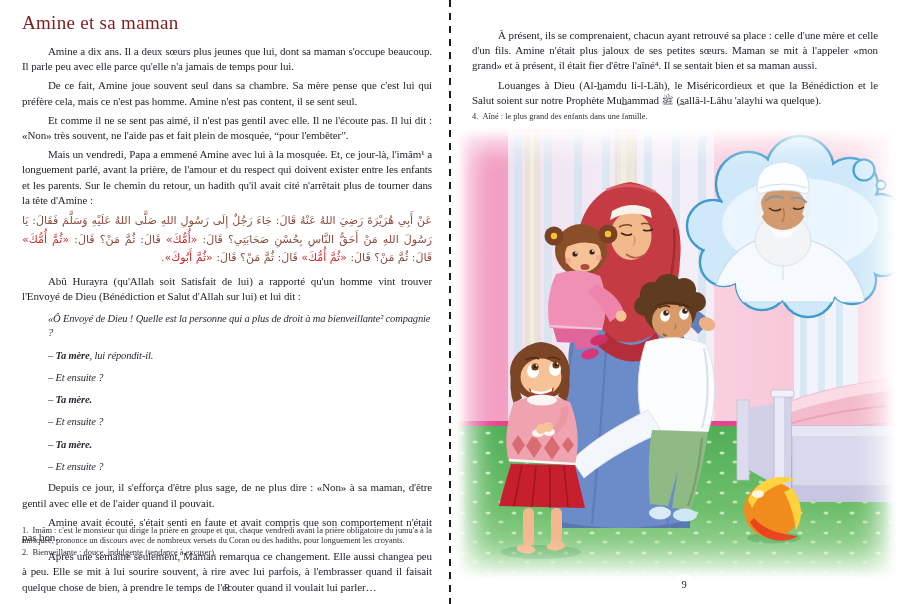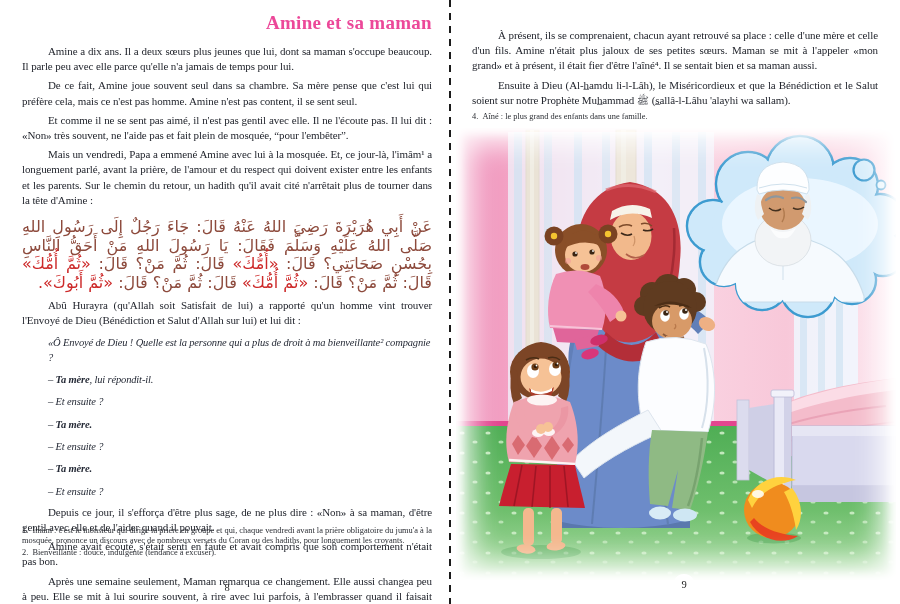--- a/index.html
+++ b/index.html
@@ -2,24 +2,24 @@
 <html><head>
 <meta charset="utf-8">
 <style>
   html,body{margin:0;padding:0;}
   body{width:900px;height:604px;background:#ffffff;position:relative;overflow:hidden;
        font-family:"Liberation Serif",serif;color:#23262e;}
   .divider{position:absolute;left:449px;top:0;height:604px;width:2px;
            background:repeating-linear-gradient(to bottom,#1b1b1b 0 7px,transparent 7px 13px);}
   
   .page-left{position:absolute;left:22px;top:10px;width:410px;}
-  .title{margin:2px 0 10px;text-align:right;color:#ec4899;font-size:19px;font-weight:bold;letter-spacing:.3px;}
+  .title{margin:2px 0 10px;text-align:left;color:#7f1d1d;font-size:19px;font-weight:normal;letter-spacing:.3px;}
   .para{margin:0 0 4px;font-size:11px;line-height:15.2px;text-align:justify;text-indent:26px;letter-spacing:-0.1px;}
-  .arabic{direction:rtl;unicode-bidi:embed;font-family:"DejaVu Sans",sans-serif;font-size:16px;
-          line-height:18.5px;text-align:justify;color:#8d4a3c;margin:10px 0 6px;}
+  .arabic{direction:rtl;unicode-bidi:embed;font-family:"DejaVu Sans",sans-serif;font-size:11px;
+          line-height:18.5px;text-align:justify;color:#8d4a3c;margin:4px 0 6px;}
   .arabic .red{color:#cd2a2a;}
   #lp-dialogue{margin:3px 0 6px;}
   .dline{margin:8px 0 0 26px;font-size:10.5px;line-height:14.3px;font-style:italic;color:#252a36;letter-spacing:-0.15px;}
   .dline .b{font-weight:bold;}
   .fn{font-size:8.4px;line-height:10.3px;margin:0 0 1.5px;text-align:justify;color:#2a2d33;}
   .fnnum{padding-right:2px;}
   #lp-foot{position:absolute;top:516px;left:0;width:410px;}
   .pagenum{position:absolute;top:572px;left:0;width:100%;text-align:center;font-size:10.5px;color:#222;}
   
   .page-right{position:absolute;left:472px;top:28px;width:406px;}
@@ -66,21 +66,21 @@
   <div id="lp-foot">
       <p class="fn"><span class="fnnum">1. </span><span>Imâm : c'est le monsieur qui dirige la prière en groupe et qui, chaque vendredi avant la prière obligatoire du jumu'a à la mosquée, prononce un discours avec de nombreux versets du Coran ou des hadiths, pour longuement les croyants.</span></p>
       <p class="fn"><span class="fnnum">2. </span><span>Bienveillante : douce, indulgente (tendance à excuser).</span></p>
     </div>
   <div class="pagenum">8</div>
 </div>
 
 <div class="page-right">
   <div id="rp-paras">
       <p class="para"><span>À présent, ils se comprenaient, chacun ayant retrouvé sa place : celle d'une mère et celle d'un fils. Amine n'était plus jaloux de ses petites sœurs. Maman se mit à l'appeler «mon grand» et à présent, il était fier d'être l'aîné⁴. Il se sentait bien et sa maman aussi.</span></p>
-      <p class="para"><span>Ensuite à Dieu (Al-h̲amdu li-l-Lâh), le Miséricordieux et que la Bénédiction et le Salut soient sur notre Prophète Muh̲ammad </span><span class="psym">ﷺ</span><span> (s̲allâ-l-Lâhu 'alayhi wa sallam).</span></p>
+      <p class="para"><span>Louanges à Dieu (Al-h̲amdu li-l-Lâh), le Miséricordieux et que la Bénédiction et le Salut soient sur notre Prophète Muh̲ammad </span><span class="psym">ﷺ</span><span> (s̲allâ-l-Lâhu 'alayhi wa quelque).</span></p>
     </div>
   <div id="rp-foot">
       <p class="fn"><span class="fnnum">4. </span><span>Aîné : le plus grand des enfants dans une famille.</span></p>
     </div>
 </div>
 
 <div class="illus">
 <svg width="440" height="452" viewBox="0 0 440 452" xmlns="http://www.w3.org/2000/svg">
   <defs>
     <linearGradient id="wallGrad" x1="0" y1="0" x2="1" y2="0">

